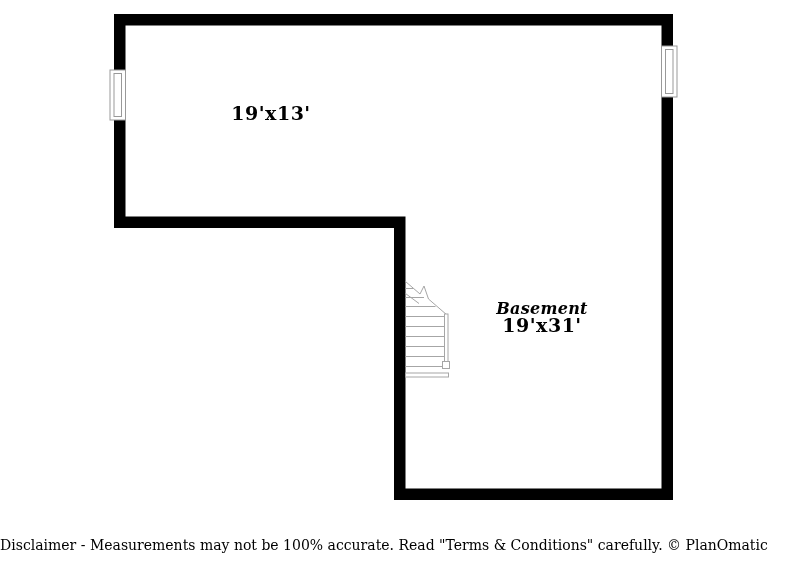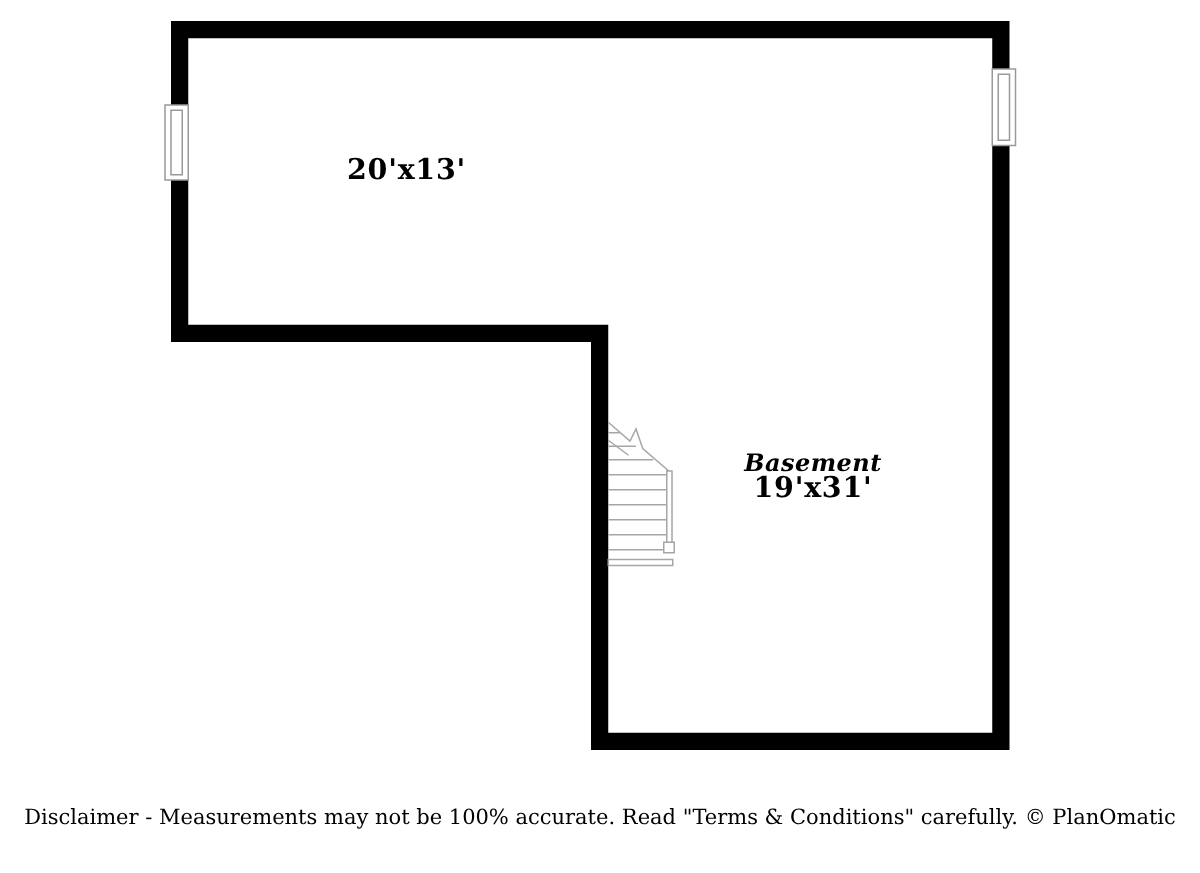--- a/index.html
+++ b/index.html
@@ -46,21 +46,21 @@
     font-style: italic;
   }
   .room2-dims {
     font-size: 19px;
     letter-spacing: 0.5px;
   }
   .disclaimer {
     position: absolute;
     left: 0;
     top: 537px;
-    width: 800px;
+    width: 647px;
     text-align: center;
     font-family: "DejaVu Serif", serif;
     font-size: 14px;
     color: #000000;
     white-space: nowrap;
   }
 </style>
 </head>
 <body>
 
@@ -98,21 +98,21 @@
       <line x1="405.5" y1="293.5" x2="419" y2="303.5"></line>
 
       <rect x="444.5" y="314" width="3.5" height="52" fill="#ffffff"></rect>
 
       <rect x="442.5" y="361.5" width="7" height="7" fill="#ffffff"></rect>
 
       <rect x="405.5" y="373" width="43" height="4" fill="#ffffff"></rect>
     </g>
   </svg>
 
-  <div class="room-label room1-dims">20'x13'</div>
+  <div class="room-label room1-dims">19'x13'</div>
 
   <div class="room-label room2-label">
     <div class="room2-name">Basement</div>
     <div class="room2-dims">19'x31'</div>
   </div>
 
   <div class="disclaimer">Disclaimer - Measurements may not be 100% accurate. Read "Terms &amp; Conditions" carefully. © PlanOmatic</div>
 </div>
 
 </body></html>

